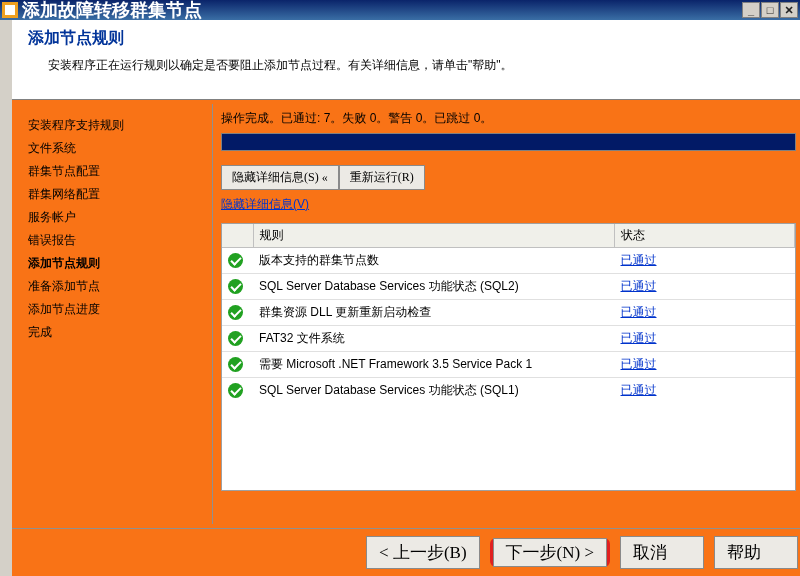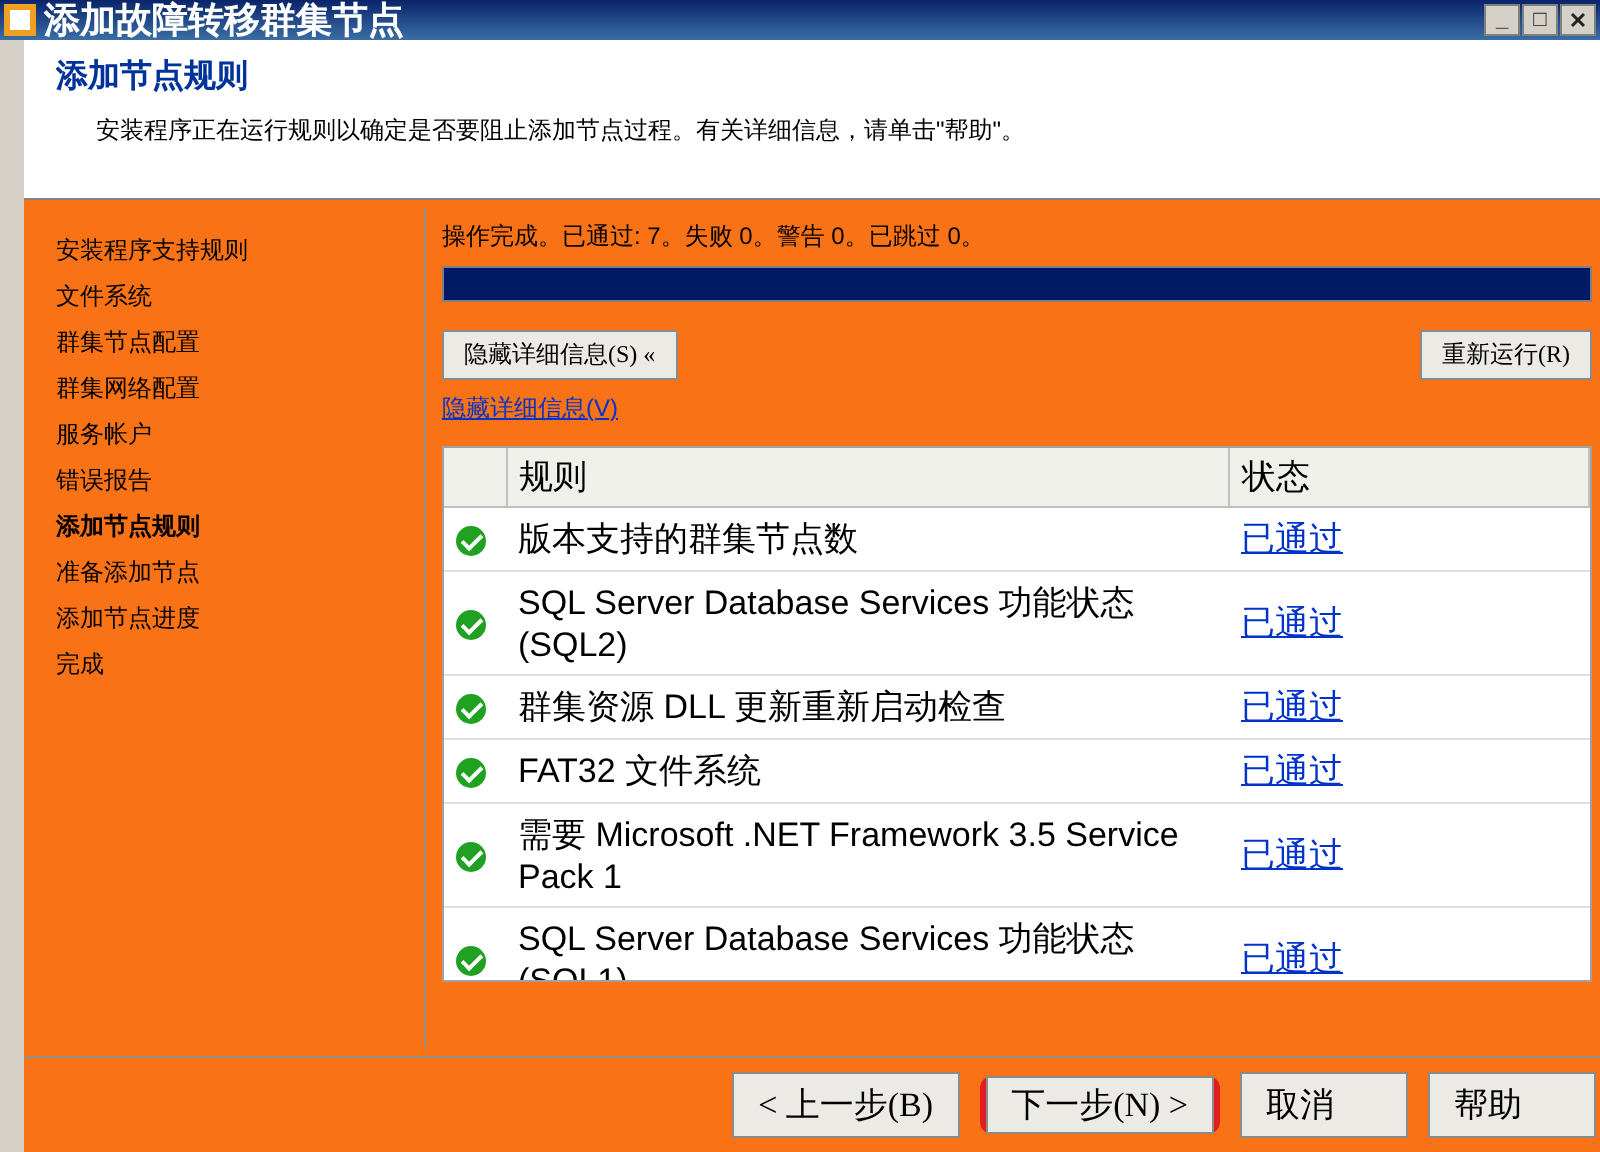--- a/index.html
+++ b/index.html
@@ -58,37 +58,37 @@
     padding: 6px 8px;
     position:relative;
   }
   .status-line { margin:0 0 6px 0; }
   .progress {
     height:18px; width:100%;
     background:#021a66;
     border:1px solid #808080;
   }
   .toolbar-row {
-    display:flex; justify-content:space-between; margin:14px 0 6px 0; align-items:center;
+    display:flex; justify-content:flex-start; margin:14px 0 6px 0; align-items:center;
   }
   .btn {
     background:#eceae5;
     border:1px solid #8a8a8a;
     padding:3px 10px;
     font-size:12px;
     font-family: SimSun, serif;
     display:inline-flex; align-items:center; gap:4px;
     cursor:default;
   }
   .linktext { color:#0033cc; text-decoration:underline; cursor:pointer; }
   .table-wrap {
     border:1px solid #a0a0a0; background:#fff;
     height: 268px; overflow:auto;
   }
-  table { width:100%; border-collapse:collapse; font-size:17px;}
+  table { width:100%; border-collapse:collapse; font-size:12px;}
   thead th {
     background:#f0f0ea; text-align:left;
     border-bottom:1px solid #c0c0c0; border-right:1px solid #c0c0c0;
     padding:3px 6px; font-weight:normal;
   }
   tbody td {
     border-top:1px solid #e0e0e0;
     padding:4px 6px;
     vertical-align:middle;
   }

